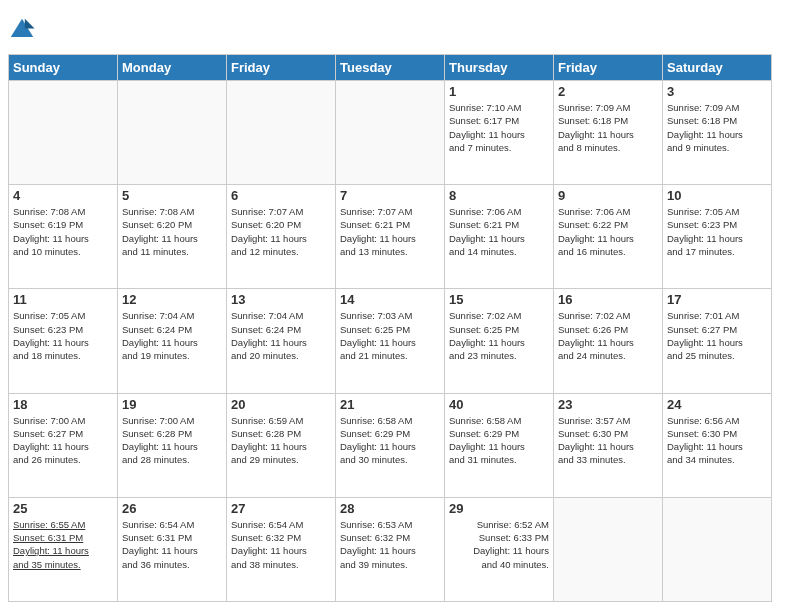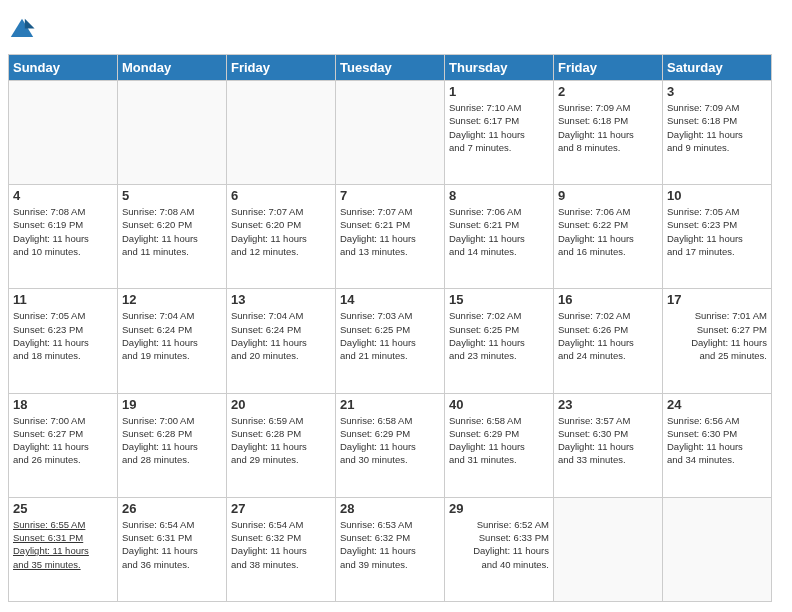--- a/index.html
+++ b/index.html
@@ -248,21 +248,21 @@
           </td>
           <td>
             <span class="day-number">16</span>
             <div class="day-info" style="white-space: pre-line;">Sunrise: 7:02 AM
 Sunset: 6:26 PM
 Daylight: 11 hours
 and 24 minutes.</div>
           </td>
           <td>
             <span class="day-number">17</span>
-            <div class="day-info" style="white-space: pre-line; text-align: right;">Sunrise: 7:01 AM
+            <div class="day-info" style="white-space: pre-line;">Sunrise: 7:01 AM
 Sunset: 6:27 PM
 Daylight: 11 hours
 and 25 minutes.</div>
           </td>
         </tr>
         <tr>
           <td>
             <span class="day-number">18</span>
             <div class="day-info" style="white-space: pre-line;">Sunrise: 7:00 AM
 Sunset: 6:27 PM

